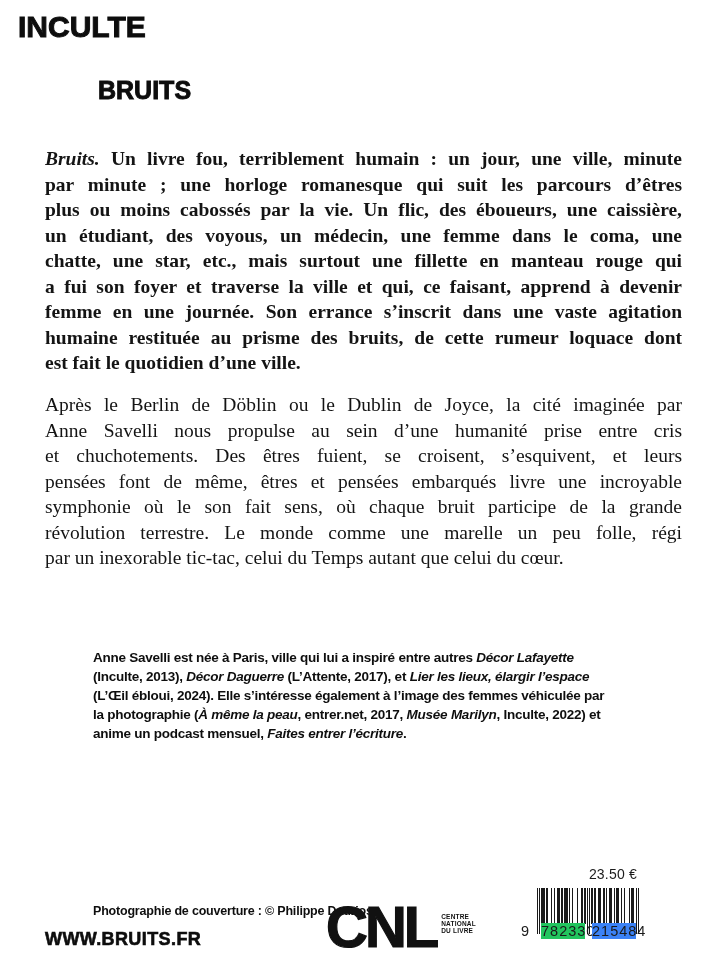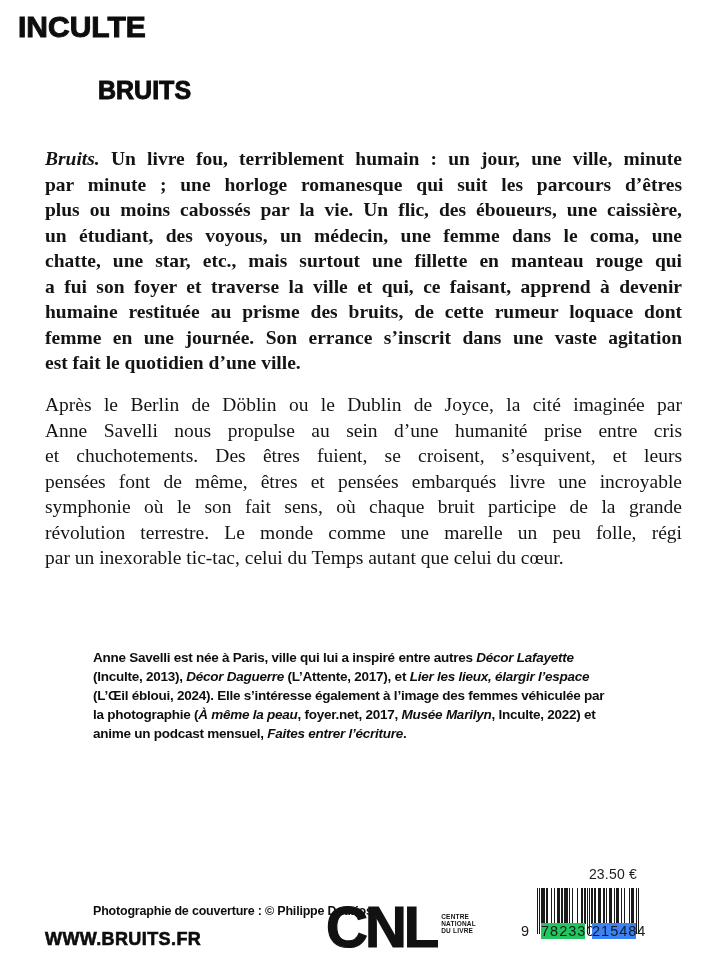--- a/index.html
+++ b/index.html
@@ -110,40 +110,40 @@
 
   <h1 class="title">BRUITS</h1>
 
   <div class="para p1">
       <div class="line"><i>Bruits.</i><span> Un livre fou, terriblement humain : un jour, une ville, minute</span></div>
       <div class="line"><span>par minute ; une horloge romanesque qui suit les parcours d’êtres</span></div>
       <div class="line"><span>plus ou moins cabossés par la vie. Un flic, des éboueurs, une caissière,</span></div>
       <div class="line"><span>un étudiant, des voyous, un médecin, une femme dans le coma, une</span></div>
       <div class="line"><span>chatte, une star, etc., mais surtout une fillette en manteau rouge qui</span></div>
       <div class="line"><span>a fui son foyer et traverse la ville et qui, ce faisant, apprend à devenir</span></div>
+      <div class="line"><span>femme en une journée. Son errance s’inscrit dans une vaste agitation</span></div>
       <div class="line"><span>humaine restituée au prisme des bruits, de cette rumeur loquace dont</span></div>
-      <div class="line"><span>femme en une journée. Son errance s’inscrit dans une vaste agitation</span></div>
       <div class="line last"><span>est fait le quotidien d’une ville.</span></div>
     </div>
 
   <div class="para p2">
       <div class="line"><span>Après le Berlin de Döblin ou le Dublin de Joyce, la cité imaginée par</span></div>
       <div class="line"><span>Anne Savelli nous propulse au sein d’une humanité prise entre cris</span></div>
       <div class="line"><span>et chuchotements. Des êtres fuient, se croisent, s’esquivent, et leurs</span></div>
       <div class="line"><span>pensées font de même, êtres et pensées embarqués livre une incroyable</span></div>
       <div class="line"><span>symphonie où le son fait sens, où chaque bruit participe de la grande</span></div>
       <div class="line"><span>révolution terrestre. Le monde comme une marelle un peu folle, régi</span></div>
       <div class="line last"><span>par un inexorable tic-tac, celui du Temps autant que celui du cœur.</span></div>
     </div>
 
   <div class="bio">
       <div class="line"><span>Anne Savelli est née à Paris, ville qui lui a inspiré entre autres </span><i>Décor Lafayette</i></div>
       <div class="line"><span>(Inculte, 2013), </span><i>Décor Daguerre</i><span> (L’Attente, 2017), et </span><i>Lier les lieux, élargir l’espace</i></div>
       <div class="line"><span>(L’Œil ébloui, 2024). Elle s’intéresse également à l’image des femmes véhiculée par</span></div>
-      <div class="line"><span>la photographie (</span><i>À même la peau</i><span>, foyer.net, 2017, </span><i>Musée Marilyn</i><span>, Inculte, 2022) et</span></div>
+      <div class="line"><span>la photographie (</span><i>À même la peau</i><span>, entrer.net, 2017, </span><i>Musée Marilyn</i><span>, Inculte, 2022) et</span></div>
       <div class="line last"><span>anime un podcast mensuel, </span><i>Faites entrer l’écriture</i><span>.</span></div>
     </div>
 
   <div class="price">23.50 €</div>
 
   <div class="barcode">
     <div class="bc-bars">
         <span class="bc-mod on guard"></span>
         <span class="bc-mod guard"></span>
         <span class="bc-mod on guard"></span>

